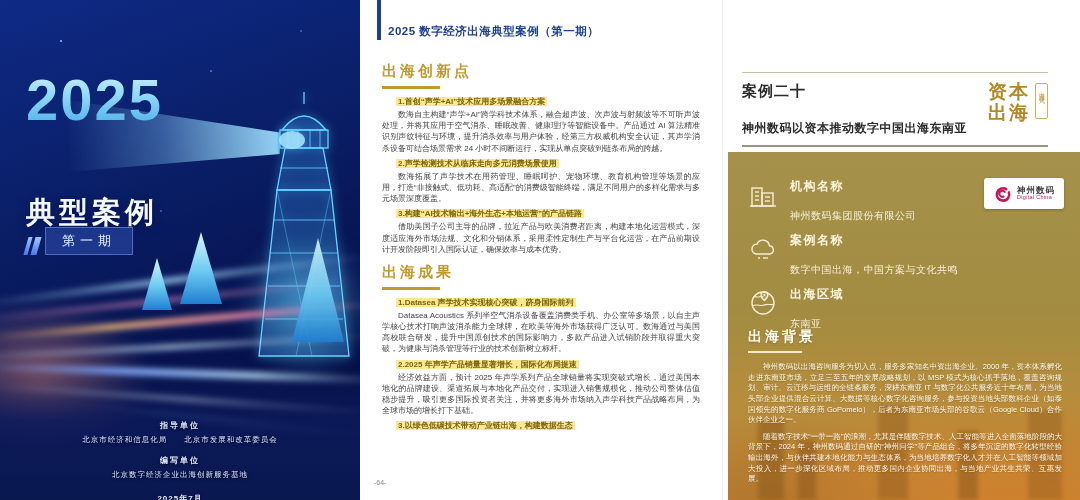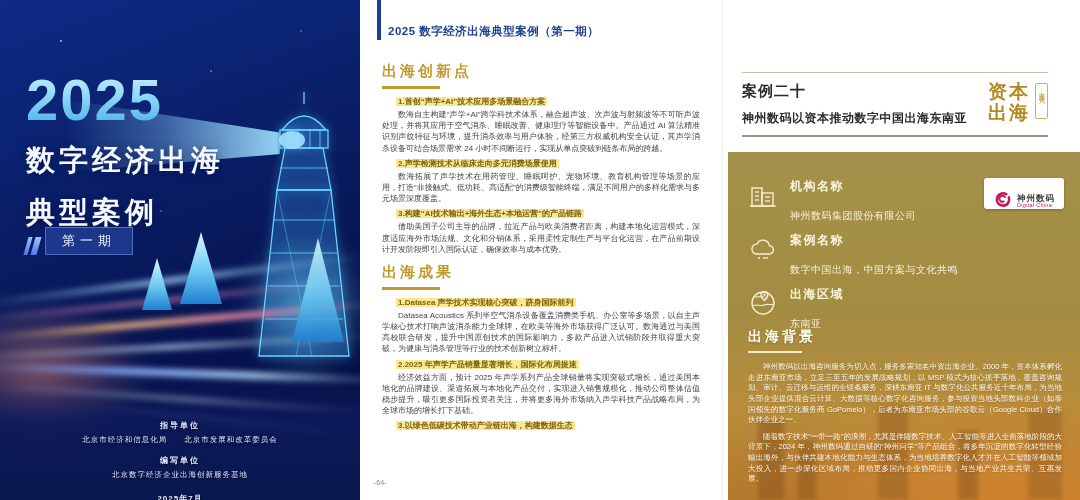--- a/index.html
+++ b/index.html
@@ -57,38 +57,38 @@
   .item-body{font-size:8px;line-height:1.4;color:#454545;text-align:justify;text-indent:2em;margin:0 0 2px;}
   .sec2{margin-top:8px;}
   .p2-pagenum{position:absolute;left:14px;bottom:14px;font-size:7px;color:#888;}
 
   
   .page3{position:absolute;left:722px;top:0;width:358px;height:500px;background:#fff;}
   .p3-seam{position:absolute;left:0;top:0;width:1px;height:500px;background:#efefef;}
   .p3-head{position:absolute;left:20px;top:72px;width:306px;border-top:1px solid #c9bfa4;
     border-bottom:2px solid #9b9483;padding:9px 0 8px;display:flex;justify-content:space-between;}
   .p3-case-no{font-size:15px;font-weight:800;color:#2b2b2b;letter-spacing:1px;}
-  .p3-case-title{font-size:12px;font-weight:bold;color:#2b2b2b;margin-top:9px;letter-spacing:.5px;}
+  .p3-case-title{font-size:12px;font-weight:bold;color:#2b2b2b;margin-top:19px;letter-spacing:.5px;}
   .p3-tag{display:flex;align-items:flex-start;}
   .p3-tag-big{font-size:19px;line-height:1.08;font-weight:800;color:#b28a25;letter-spacing:2px;text-align:right;}
   .p3-ribbon{margin-left:5px;margin-top:1px;border:1px solid #c9b06a;border-radius:2px;color:#bda14f;
     font-size:6px;padding:3px 1px;writing-mode:vertical-rl;letter-spacing:2px;height:36px;}
   .p3-gold{position:absolute;left:6px;top:152px;width:352px;height:348px;overflow:hidden;
     background:
       radial-gradient(130% 55% at 80% 102%, rgba(209,128,44,.9) 0%, rgba(209,128,44,0) 62%),
       radial-gradient(70% 35% at 15% 100%, rgba(170,110,40,.75) 0%, rgba(170,110,40,0) 70%),
       linear-gradient(180deg,#a5914b 0%,#a28c41 45%,#b58d3c 70%,#c08736 100%);}
   .city{position:absolute;bottom:0;filter:blur(2px);background:rgba(140,90,30,.55);}
   .info-row{position:absolute;left:20px;display:flex;align-items:flex-start;}
   .info-icon{width:30px;height:30px;flex:0 0 30px;margin-top:2px;}
   .info-text{margin-left:12px;}
   .info-label{font-size:12px;font-weight:bold;color:#fdf4dd;letter-spacing:1.5px;}
   .info-value{font-size:10px;color:#f8efd9;margin-top:14px;letter-spacing:.5px;}
   .logo-card{position:absolute;right:16px;top:26px;width:80px;height:31px;background:#fff;border-radius:3px;
-    display:flex;align-items:flex-end;justify-content:center;box-shadow:0 1px 3px rgba(60,40,0,.35);}
+    display:flex;align-items:center;justify-content:center;box-shadow:0 1px 3px rgba(60,40,0,.35);}
   .logo-text{margin-left:4px;line-height:1.05;}
   .logo-cn{font-size:8.5px;font-weight:bold;color:#3a3a3a;letter-spacing:1px;}
   .logo-en{font-size:5.5px;color:#c4175b;letter-spacing:.3px;}
   .bg-sec{position:absolute;left:20px;top:176px;width:314px;}
   .bg-head{font-size:14px;font-weight:800;color:#fffdf6;letter-spacing:3px;text-shadow:0 1px 2px rgba(90,60,0,.4);}
   .bg-rule{width:54px;height:2px;background:#f5e9cc;margin:5px 0 9px;}
   .bg-para{font-size:7.5px;line-height:1.42;color:#fdf8ee;text-align:justify;text-indent:2em;margin:0 0 6px;
     text-shadow:0 1px 1px rgba(90,60,0,.3);}
 </style>
 </head>
@@ -120,21 +120,20 @@
         <line x1="19" y1="165" x2="85" y2="165" stroke-width="0.8"></line>
         <line x1="16" y1="198" x2="88" y2="198" stroke-width="0.8"></line>
         <line x1="13" y1="231" x2="91" y2="231" stroke-width="0.8"></line>
         <line x1="25" y1="102" x2="60" y2="268" stroke-width="0.6" opacity="0.7"></line>
         <line x1="79" y1="102" x2="44" y2="268" stroke-width="0.6" opacity="0.7"></line>
       </g>
       <ellipse cx="40" cy="52" rx="13" ry="9" fill="rgba(170,230,255,0.95)" opacity="0.9"></ellipse>
     </svg>
 
     <div class="c-year">2025</div>
-    <div class="c-title c-t1">数字经济出海</div>
     <div class="c-title c-t2">典型案例</div>
 
     <div class="c-badge-wrap">
       <span class="badge-bar"></span>
       <span class="badge-bar b2"></span>
       <span class="c-badge">第一期</span>
     </div>
 
     <div class="glow" style="left:-70px;top:300px;width:220px;height:160px;background:radial-gradient(closest-side,rgba(255,150,120,.5),rgba(255,150,120,0));"></div>
     <div class="glow" style="left:240px;top:230px;width:130px;height:150px;background:radial-gradient(closest-side,rgba(110,220,255,.55),rgba(110,220,255,0));"></div>

